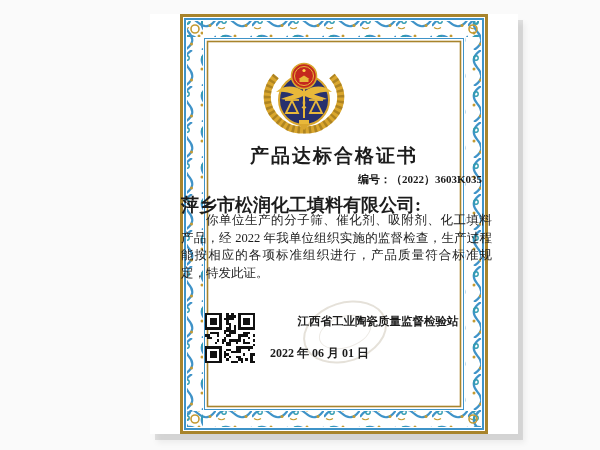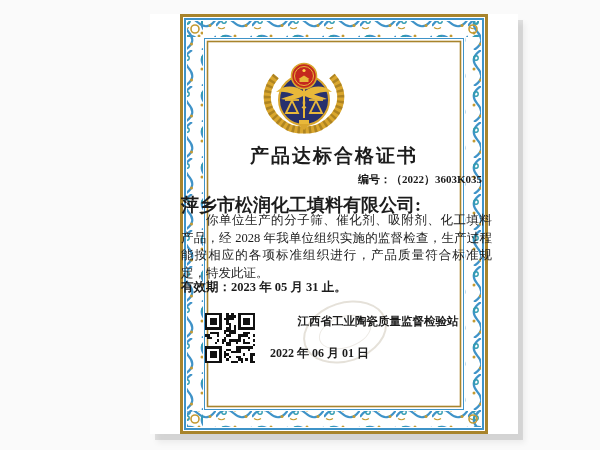--- a/index.html
+++ b/index.html
@@ -127,23 +127,22 @@
     <rect x="43.5" y="23" width="9" height="3" fill="#e8b83a"></rect>
     <circle cx="48" cy="14.5" r="1.6" fill="#ffd34d"></circle>
   </svg>
 
   <div class="title">产品达标合格证书</div>
 
   <div class="serial">编号：（2022）3603K035</div>
 
   <div class="company">萍乡市松润化工填料有限公司:</div>
 
-  <div class="body-text">你单位生产的分子筛、催化剂、吸附剂、化工填料产品，经 2028 年我单位组织实施的监督检查，生产过程能按相应的各项标准组织进行，产品质量符合标准规定，特发此证。</div>
-
-  <div class="validity">有效期：2023 年 05 月 31 止。</div>
+  <div class="body-text">你单位生产的分子筛、催化剂、吸附剂、化工填料产品，经 2022 年我单位组织实施的监督检查，生产过程能按相应的各项标准组织进行，产品质量符合标准规定，特发此证。</div>
+
 
   <div class="seal-watermark"></div>
 
   <svg class="qr" viewBox="0 0 21 21" shape-rendering="crispEdges" xmlns="http://www.w3.org/2000/svg" aria-hidden="true">
       <rect x="9" y="0" width="1" height="1" fill="#111"></rect>
       <rect x="11" y="0" width="1" height="1" fill="#111"></rect>
       <rect x="9" y="1" width="1" height="1" fill="#111"></rect>
       <rect x="10" y="1" width="1" height="1" fill="#111"></rect>
       <rect x="11" y="1" width="1" height="1" fill="#111"></rect>
       <rect x="12" y="1" width="1" height="1" fill="#111"></rect>

